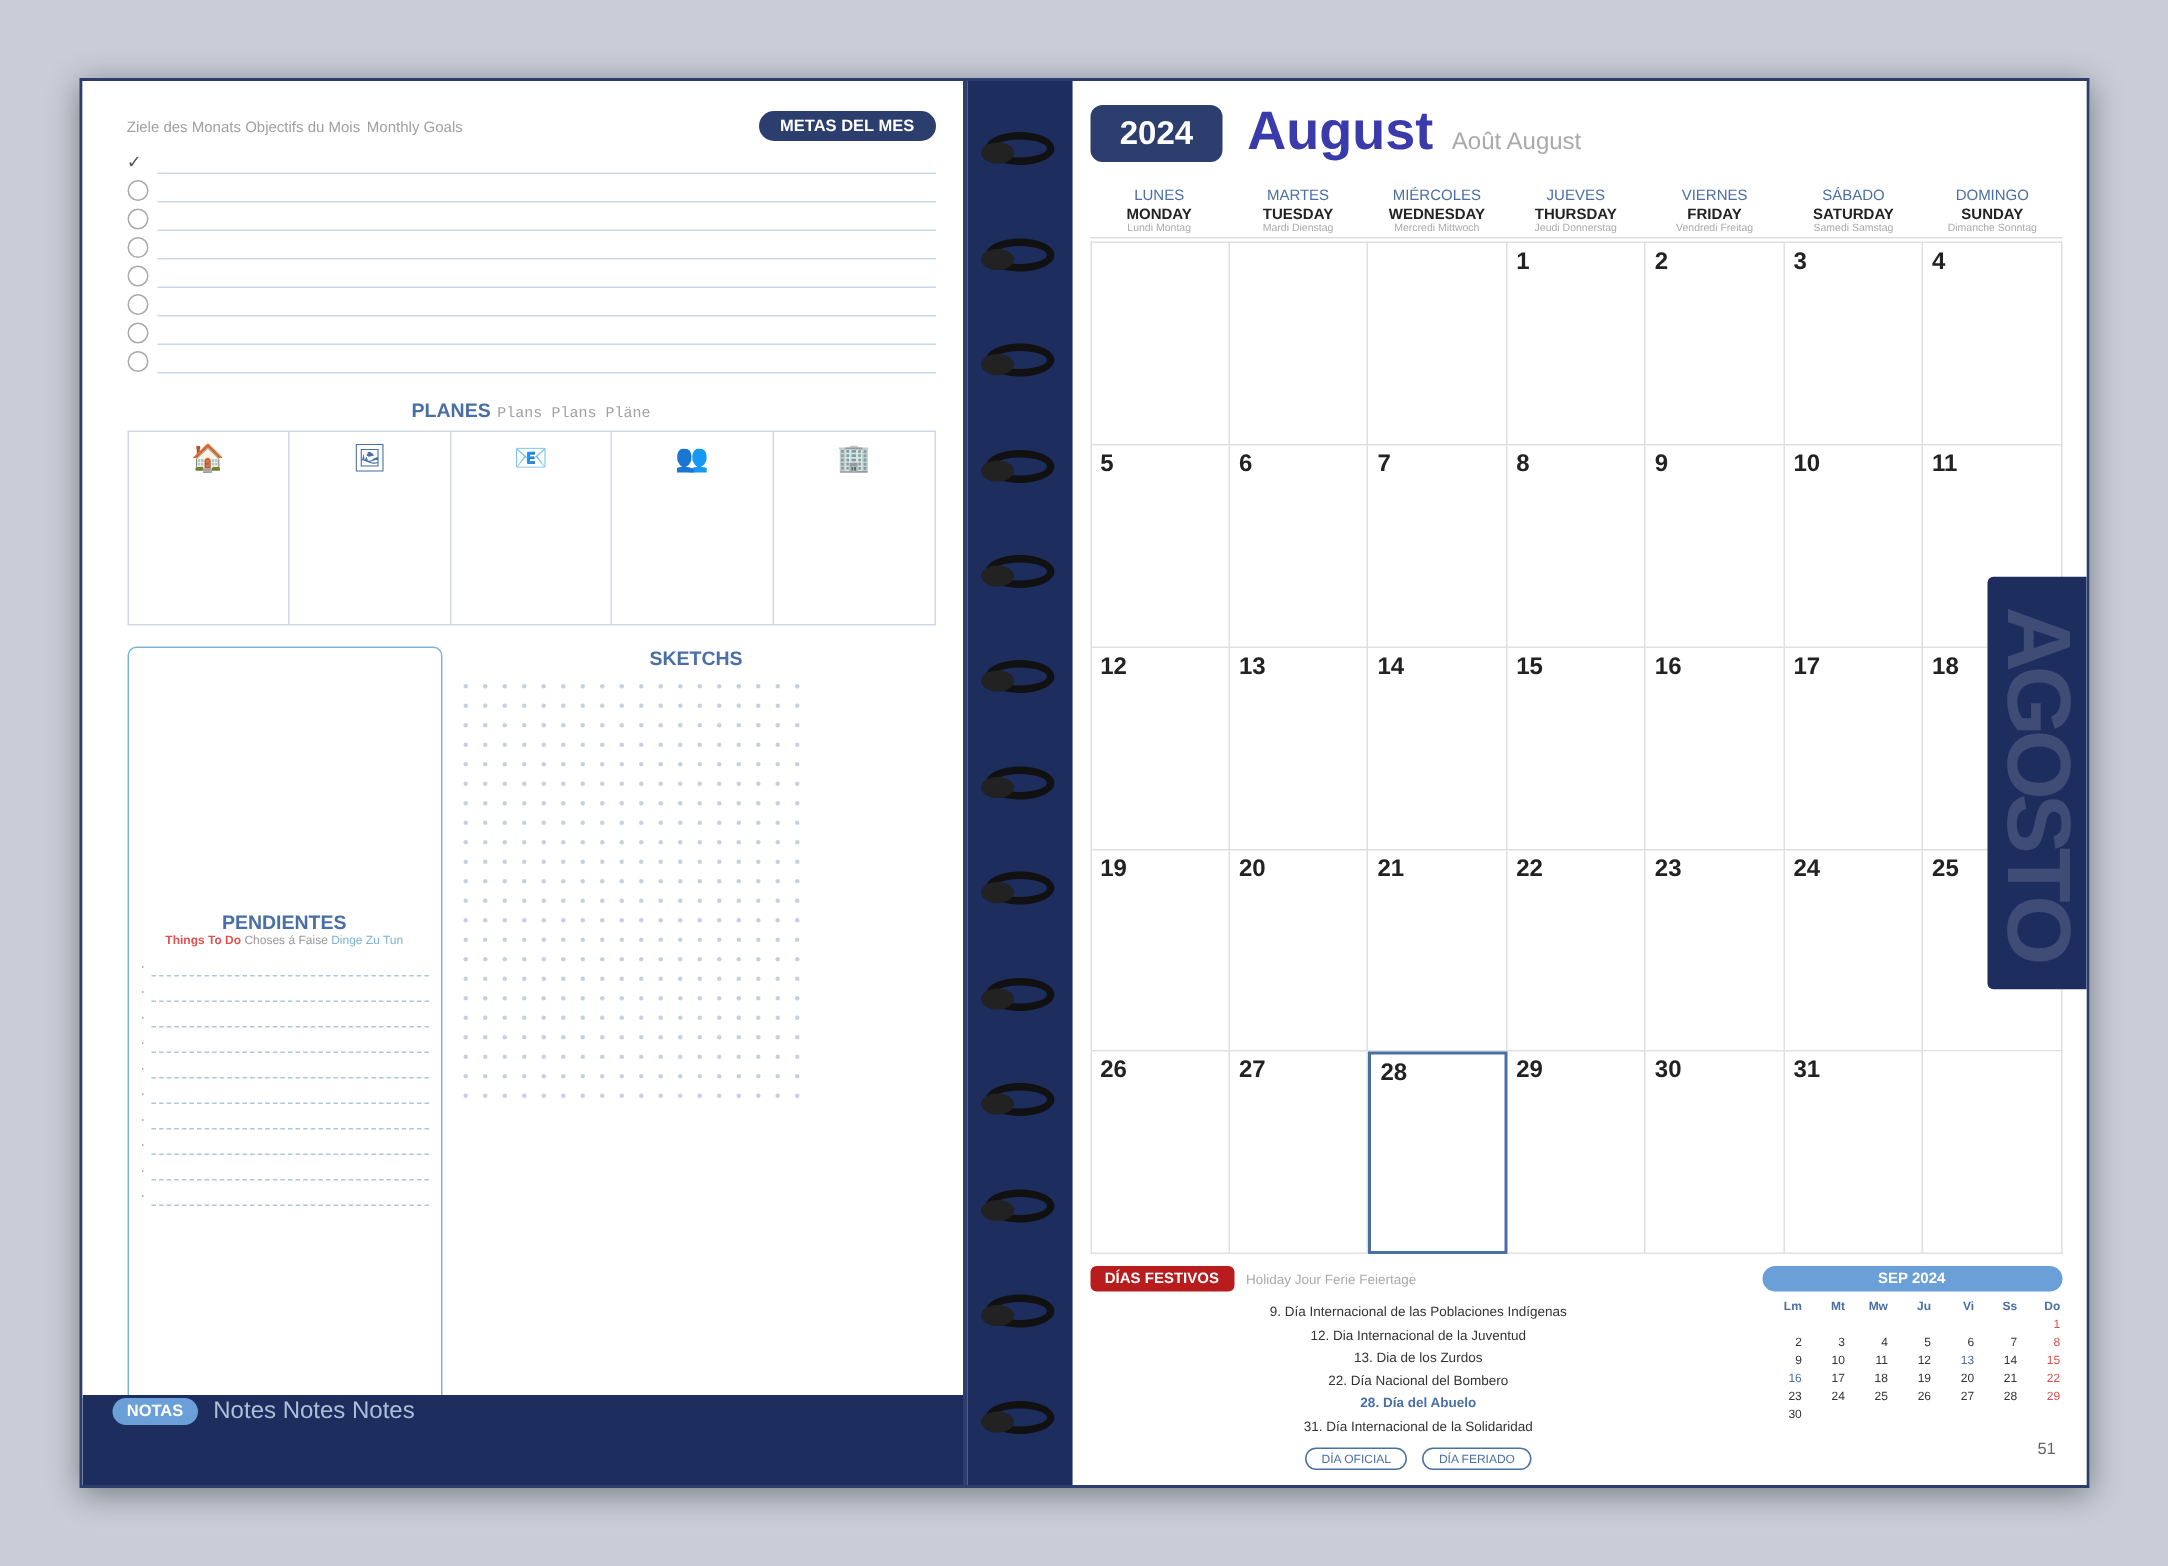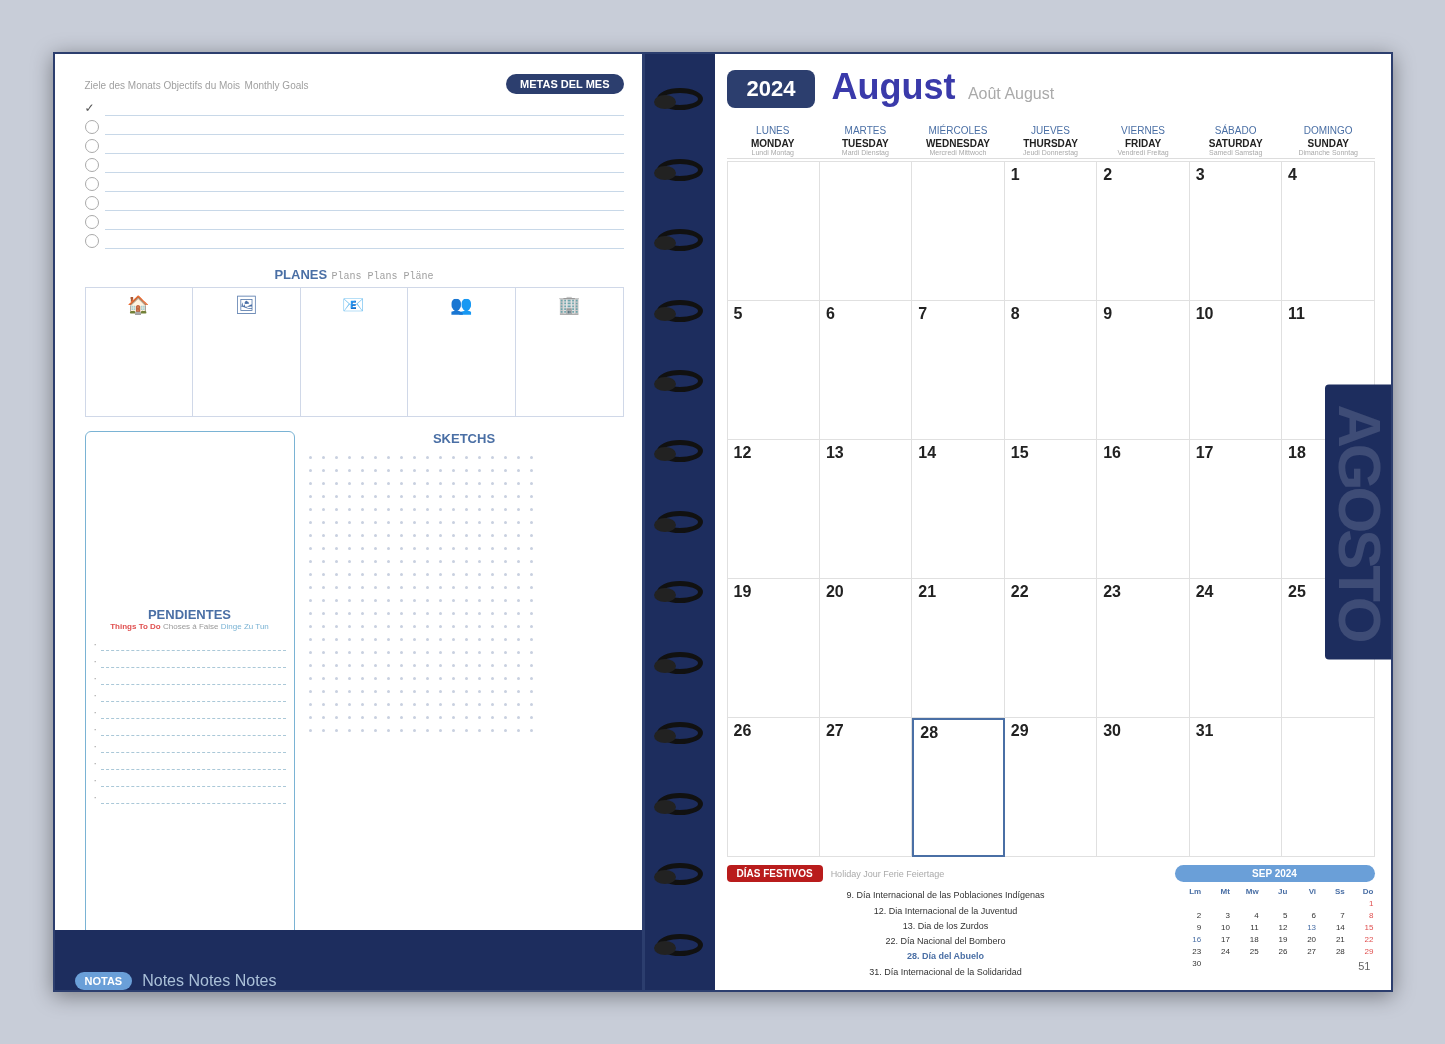--- a/index.html
+++ b/index.html
@@ -212,21 +212,21 @@
       border-radius: 50%;
     }
 
     
     .notas-bar {
       position: absolute;
       bottom: 0; left: 0; right: 0;
       height: 58px;
       background: #1d2d5e;
       display: flex;
-      align-items: flex-end;
+      align-items: flex-start;
       padding: 0 20px;
       z-index: 10;
     }
     .notas-badge {
       background: #6a9fd8;
       color: #fff;
       font-size: 11px;
       font-weight: bold;
       padding: 3px 10px;
       border-radius: 12px;
@@ -1189,20 +1189,24 @@
           <div class="festivos-badge">DÍAS FESTIVOS</div>
           <span class="festivos-subtitle">Holiday Jour Ferie Feiertage</span>
         </div>
         <div class="festivos-list">
           <div>9. Día Internacional de las Poblaciones Indígenas</div>
           <div>12. Dia Internacional de la Juventud</div>
           <div>13. Dia de los Zurdos</div>
           <div>22. Día Nacional del Bombero</div>
           <div class="highlight">28. Día del Abuelo</div>
           <div>31. Día Internacional de la Solidaridad</div>
+        </div>
+        <div class="festivos-legend">
+          <button class="legend-btn">DÍA OFICIAL</button>
+          <button class="legend-btn">DÍA FERIADO</button>
         </div>
       </div>
 
       <div class="mini-cal">
         <div class="mini-cal-header">SEP 2024</div>
         <div class="mini-cal-grid" id="mini-cal-grid">
         <div class="mini-day-head">Lm</div>
             <div class="mini-day-head">Mt</div>
             <div class="mini-day-head">Mw</div>
             <div class="mini-day-head">Ju</div>

